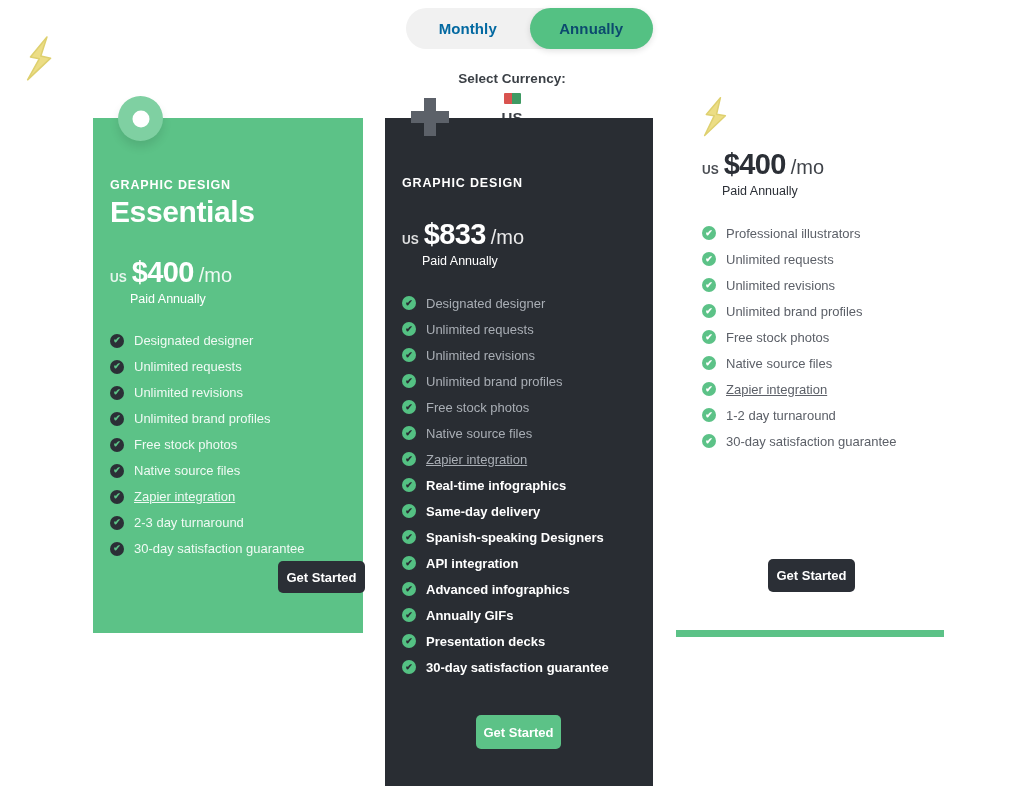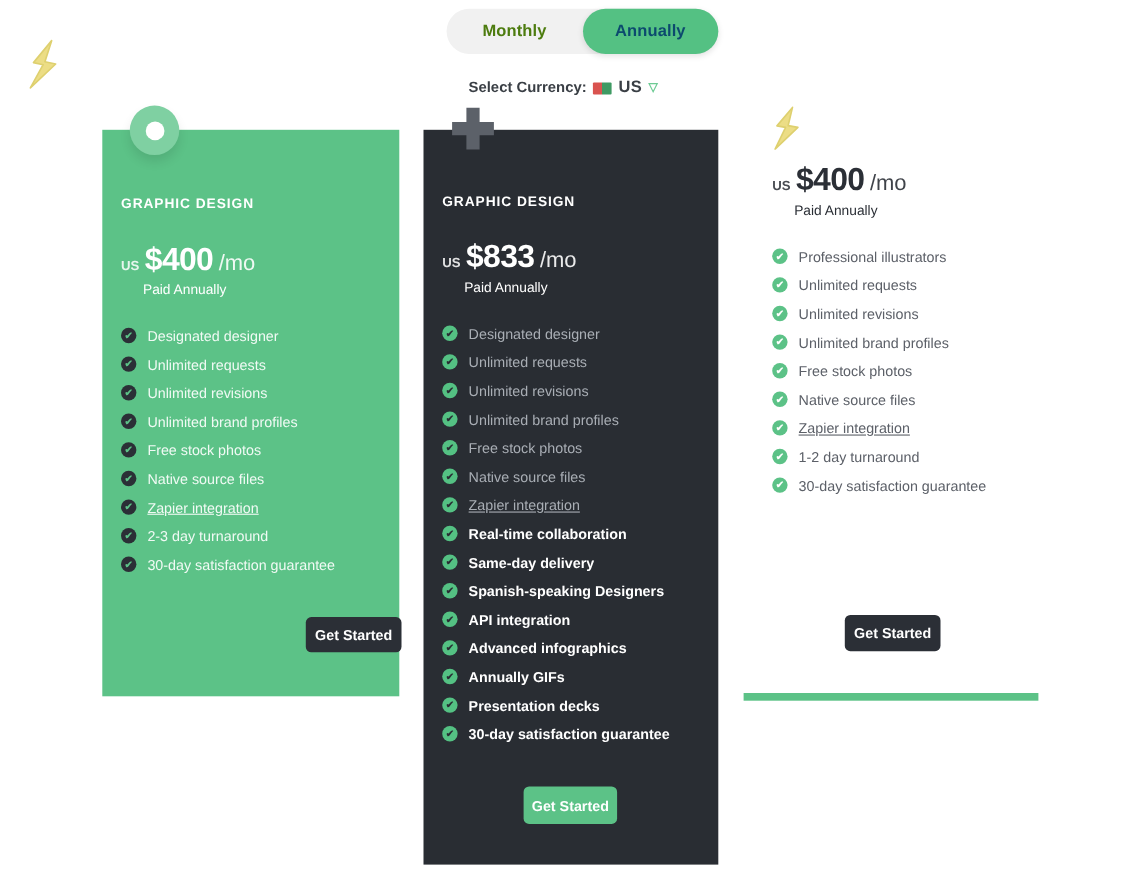--- a/index.html
+++ b/index.html
@@ -43,40 +43,41 @@
     display: flex;
     align-items: center;
     justify-content: center;
     font-size: 15px;
     font-weight: bold;
     letter-spacing: .1px;
     border-radius: 21px;
     cursor: pointer;
     user-select: none;
   }
-  .toggle-opt.inactive { color: #4d7c0f; }
+  .toggle-opt.inactive { color: #0369a1; }
   .toggle-opt.active {
     background: #54c183;
     color: #0c4a6e;
     box-shadow: 0 2px 6px rgba(0,0,0,.12);
   }
 
   
   .currency-row {
     position: absolute;
     left: 0;
     top: 71px;
     width: 1024px;
     display: flex;
     align-items: center;
     justify-content: center;
     gap: 6px;
     font-size: 13.5px;
     font-weight: bold;
     color: #3a3f45;
+    flex-direction: column;
   }
   .flag-icon {
     display: inline-block;
     width: 17px;
     height: 11px;
     border-radius: 1px;
     background: linear-gradient(90deg, #d9534f 0 48%, #3f9a63 48% 100%);
     position: relative;
     top: 1px;
   }
@@ -283,20 +284,21 @@
   <span>Select Currency:</span>
   <span class="flag-icon"></span>
   <span class="currency-code">US</span>
   <span class="currency-caret">▽</span>
 </div>
 
 <div class="card card-essentials">
   <div class="badge badge-ring"></div>
   <div class="card-inner">
     <p class="eyebrow">GRAPHIC DESIGN</p>
+    <h2 class="plan-name">Essentials</h2>
     <div class="price-row">
       <span class="price-cur">US</span>
       <span class="price-amt">$400</span>
       <span class="price-per">/mo</span>
     </div>
     <div class="paid-note">Paid Annually</div>
     <ul class="features">
         <li class="feature">
           <span class="check">✔</span>
           <span>Designated designer</span>
@@ -376,21 +378,21 @@
         <li class="feature">
           <span class="check">✔</span>
           <span>Native source files</span>
         </li>
         <li class="feature">
           <span class="check">✔</span>
           <span class="link">Zapier integration</span>
         </li>
         <li class="feature hi">
           <span class="check">✔</span>
-          <span>Real-time collaboration</span>
+          <span>Real-time infographics</span>
         </li>
         <li class="feature hi">
           <span class="check">✔</span>
           <span>Same-day delivery</span>
         </li>
         <li class="feature hi">
           <span class="check">✔</span>
           <span>Spanish-speaking Designers</span>
         </li>
         <li class="feature hi">

